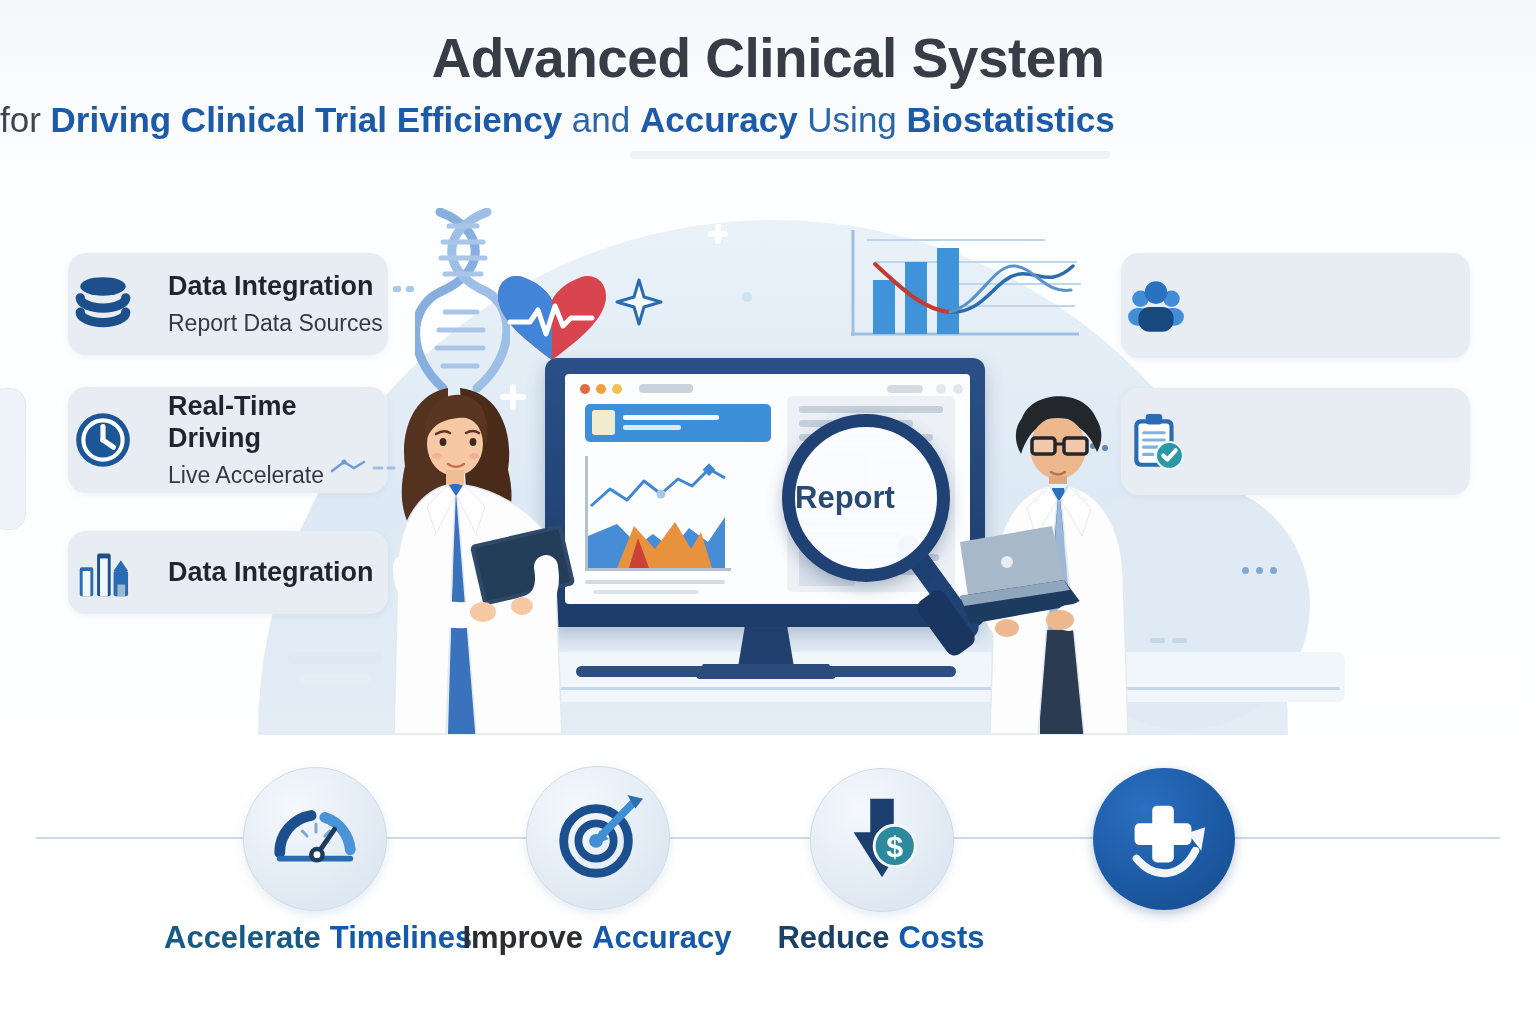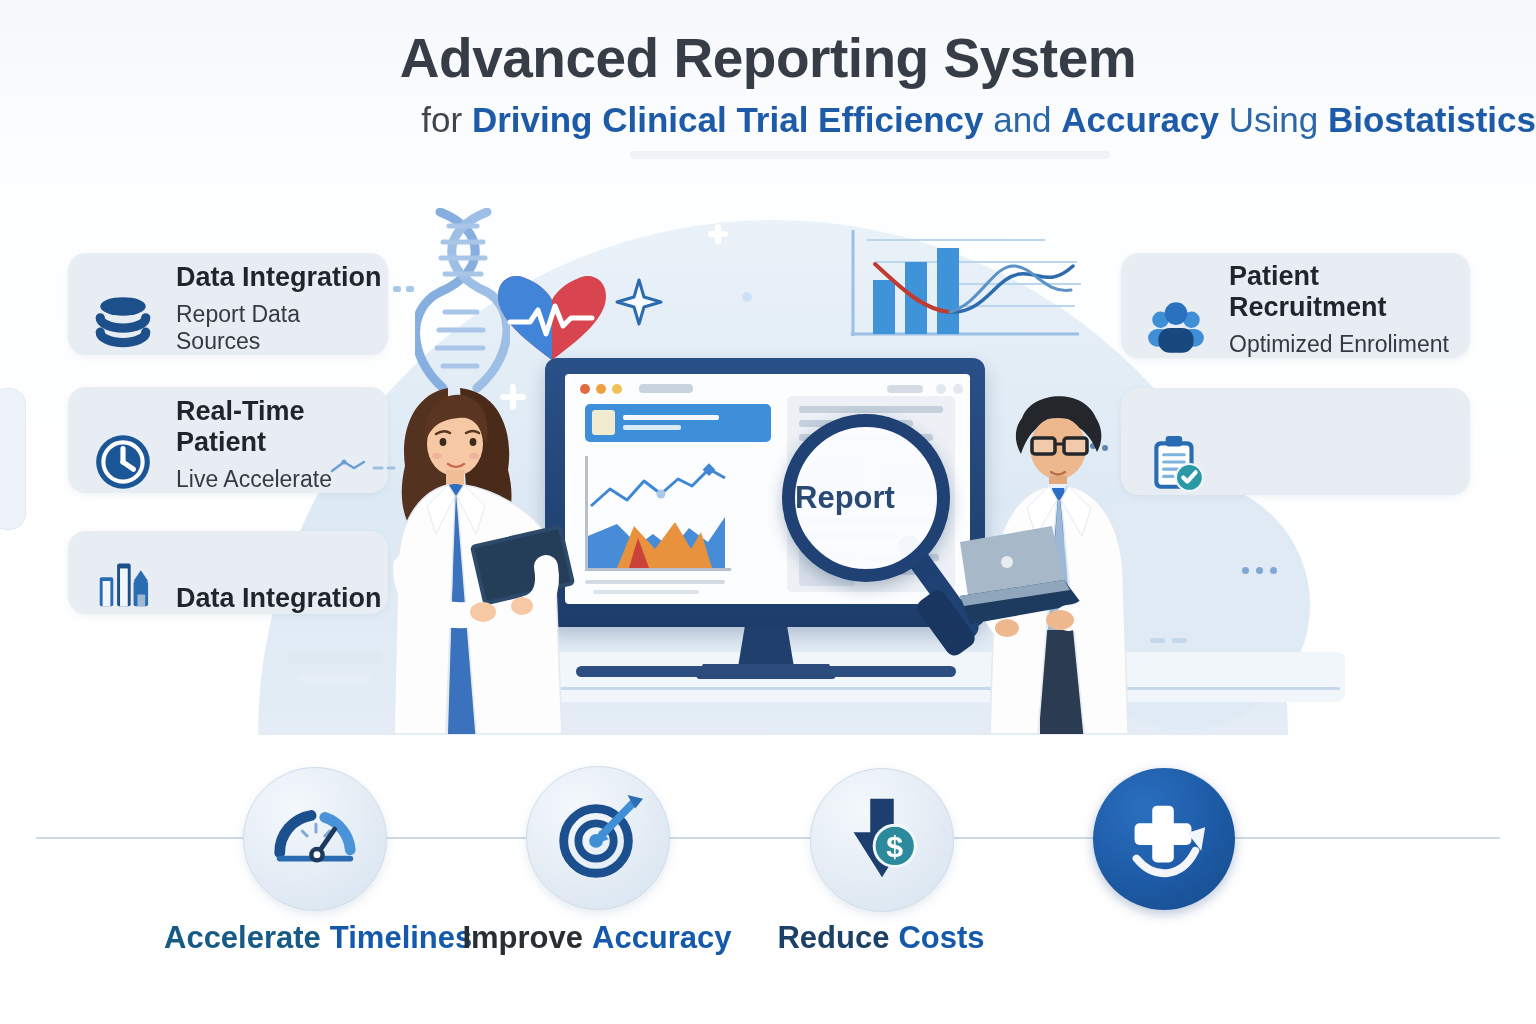--- a/index.html
+++ b/index.html
@@ -4,38 +4,38 @@
 <style>
   html,body{margin:0;padding:0;background:#fff;}
   .canvas{position:relative;width:1536px;height:1024px;overflow:hidden;
     background:linear-gradient(180deg,#f5f8fb 0%,#fdfeff 18%,#ffffff 100%);
     font-family:"Liberation Sans",sans-serif;}
   .abs{position:absolute;}
 
   
   .title{left:0;top:26px;width:1536px;text-align:center;font-size:55px;font-weight:700;
     color:#373d46;letter-spacing:-0.5px;z-index:9;}
-  .subtitle{left:0;top:100px;width:1536px;text-align:right;font-size:35px;z-index:9;}
+  .subtitle{left:0;top:100px;width:1536px;text-align:left;font-size:35px;z-index:9;}
   .sub-plain{color:#3f454d;font-weight:400;}
   .sub-bold{color:#1d5ba8;font-weight:700;}
   .sub-reg{color:#2b66a8;font-weight:400;}
   .title-shadow{left:630px;top:151px;width:480px;height:8px;border-radius:4px;background:#e3e9f0;opacity:.55;z-index:1;}
 
   
   .dome{left:258px;top:220px;width:1030px;height:515px;border-radius:515px 515px 0 0;
     background:linear-gradient(180deg,#eaf2f9 0%,#dde9f4 55%,#e4edf6 100%);z-index:1;}
   .blob-right{left:1060px;top:480px;width:250px;height:250px;border-radius:50%;background:#e0eaf5;z-index:1;}
   .edge-pill{left:-10px;top:388px;width:34px;height:140px;border-radius:16px;background:#edf3f9;border:1px solid #e0e9f2;z-index:2;}
 
   .desk{left:500px;top:652px;width:845px;height:50px;border-radius:8px;background:#f1f6fb;z-index:3;}
   .desk-bar{left:576px;top:666px;width:380px;height:11px;border-radius:6px;background:#2c4e80;z-index:3;}
   .desk-line{left:545px;top:687px;width:795px;height:3px;border-radius:2px;background:#c5d8ec;z-index:3;}
 
   
-  .feature-box{display:flex;align-items:flex-end;gap:22px;padding-left:24px;box-sizing:border-box;
+  .feature-box{display:flex;align-items:center;gap:34px;padding-left:4px;box-sizing:border-box;
     background:#e8edf4;border-radius:18px;z-index:8;box-shadow:0 2px 6px rgba(120,145,175,.12);}
   .fb-icon{width:62px;height:62px;flex:0 0 62px;}
   .fb-title{font-size:27px;font-weight:700;color:#1f252c;line-height:1.15;}
   .fb-sub{font-size:23px;font-weight:400;color:#343a42;margin-top:8px;}
   .fb-sub:empty{display:none;}
 
   
   .monitor{left:545px;top:358px;width:440px;height:269px;border-radius:12px;
     background:linear-gradient(180deg,#2a5088 0%,#1d3c69 100%);z-index:4;box-shadow:0 8px 18px rgba(30,60,100,.25);}
   .screen{left:565px;top:374px;width:405px;height:230px;border-radius:4px;background:#fcfdff;z-index:4;overflow:hidden;}
@@ -74,21 +74,21 @@
 </head>
 <body>
 
 <div class="canvas">
 
   <div class="abs dome"></div>
   <div class="abs blob-right"></div>
   <div class="abs edge-pill"></div>
   <div class="abs title-shadow"></div>
 
-  <div class="abs title">Advanced Reporting System</div>
+  <div class="abs title">Advanced Clinical System</div>
   <div class="abs subtitle">
     <span class="sub-plain">for </span><span class="sub-bold">Driving Clinical Trial Efficiency</span><span class="sub-reg"> and </span><span class="sub-bold">Accuracy</span><span class="sub-reg"> Using </span><span class="sub-bold">Biostatistics</span>
   </div>
 
   <svg class="abs decor" style="left:415px;top:208px;" width="95" height="185" viewBox="0 0 95 185">
     <g fill="none" stroke-linecap="round">
       <path d="M25,4 C72,22 72,64 25,84 C-8,100 -8,148 28,180" stroke="#86aede" stroke-width="9"></path>
       <path d="M72,4 C25,22 25,64 72,84 C100,100 100,148 62,180" stroke="#9dbfe6" stroke-width="9"></path>
       <g stroke="#a9c6e8" stroke-width="5">
         <line x1="34" y1="18" x2="62" y2="18"></line>
@@ -300,21 +300,21 @@
   <div class="abs feature-box" style="left:68px;top:387px;width:320px;height:106px;">
     <div class="fb-icon">
       <svg width="62" height="62" viewBox="0 0 60 60">
         <circle cx="30" cy="30" r="26" fill="#1b5796"></circle>
         <circle cx="30" cy="30" r="19" fill="none" stroke="#ffffff" stroke-width="4"></circle>
         <line x1="30" y1="30" x2="30" y2="17" stroke="#ffffff" stroke-width="5" stroke-linecap="round"></line>
         <line x1="30" y1="30" x2="40" y2="37" stroke="#ffffff" stroke-width="5" stroke-linecap="round"></line>
       </svg>
     </div>
     <div class="fb-text">
-      <div class="fb-title">Real-Time Patient</div>
+      <div class="fb-title">Real-Time Driving</div>
       <div class="fb-sub">Live Accelerate</div>
     </div>
   </div>
 
   <div class="abs feature-box" style="left:68px;top:531px;width:320px;height:83px;">
     <div class="fb-icon">
       <svg width="58" height="58" viewBox="0 0 60 60">
         <rect x="8" y="26" width="14" height="30" rx="2" fill="#2a6cb4"></rect>
         <rect x="11" y="30" width="8" height="26" fill="#f2f6fa"></rect>
         <rect x="26" y="12" width="14" height="44" rx="2" fill="#1d4f8a"></rect>
@@ -333,24 +333,20 @@
   <div class="abs feature-box" style="left:1121px;top:253px;width:349px;height:105px;">
     <div class="fb-icon">
       <svg width="62" height="62" viewBox="0 0 60 60">
         <circle cx="15" cy="23" r="8" fill="#3f8ed6"></circle>
         <rect x="3" y="32" width="22" height="17" rx="9" fill="#3f8ed6"></rect>
         <circle cx="45" cy="23" r="8" fill="#3f8ed6"></circle>
         <rect x="35" y="32" width="22" height="17" rx="9" fill="#3f8ed6"></rect>
         <circle cx="30" cy="17" r="11" fill="#2a72c0"></circle>
         <rect x="13" y="31" width="34" height="24" rx="11" fill="#17497e"></rect>
       </svg>
-    </div>
-    <div class="fb-text">
-      <div class="fb-title">Patient Recruitment</div>
-      <div class="fb-sub">Optimized Enroliment</div>
     </div>
   </div>
 
   <div class="abs feature-box" style="left:1121px;top:388px;width:349px;height:107px;">
     <div class="fb-icon">
       <svg width="62" height="62" viewBox="0 0 60 60">
         <rect x="9" y="8" width="38" height="46" rx="6" fill="#2a6cb4"></rect>
         <rect x="13" y="12" width="30" height="38" rx="3" fill="#ffffff"></rect>
         <rect x="20" y="3" width="16" height="10" rx="3" fill="#2a6cb4"></rect>
         <g stroke="#7fb3dd" stroke-width="3" stroke-linecap="round">

